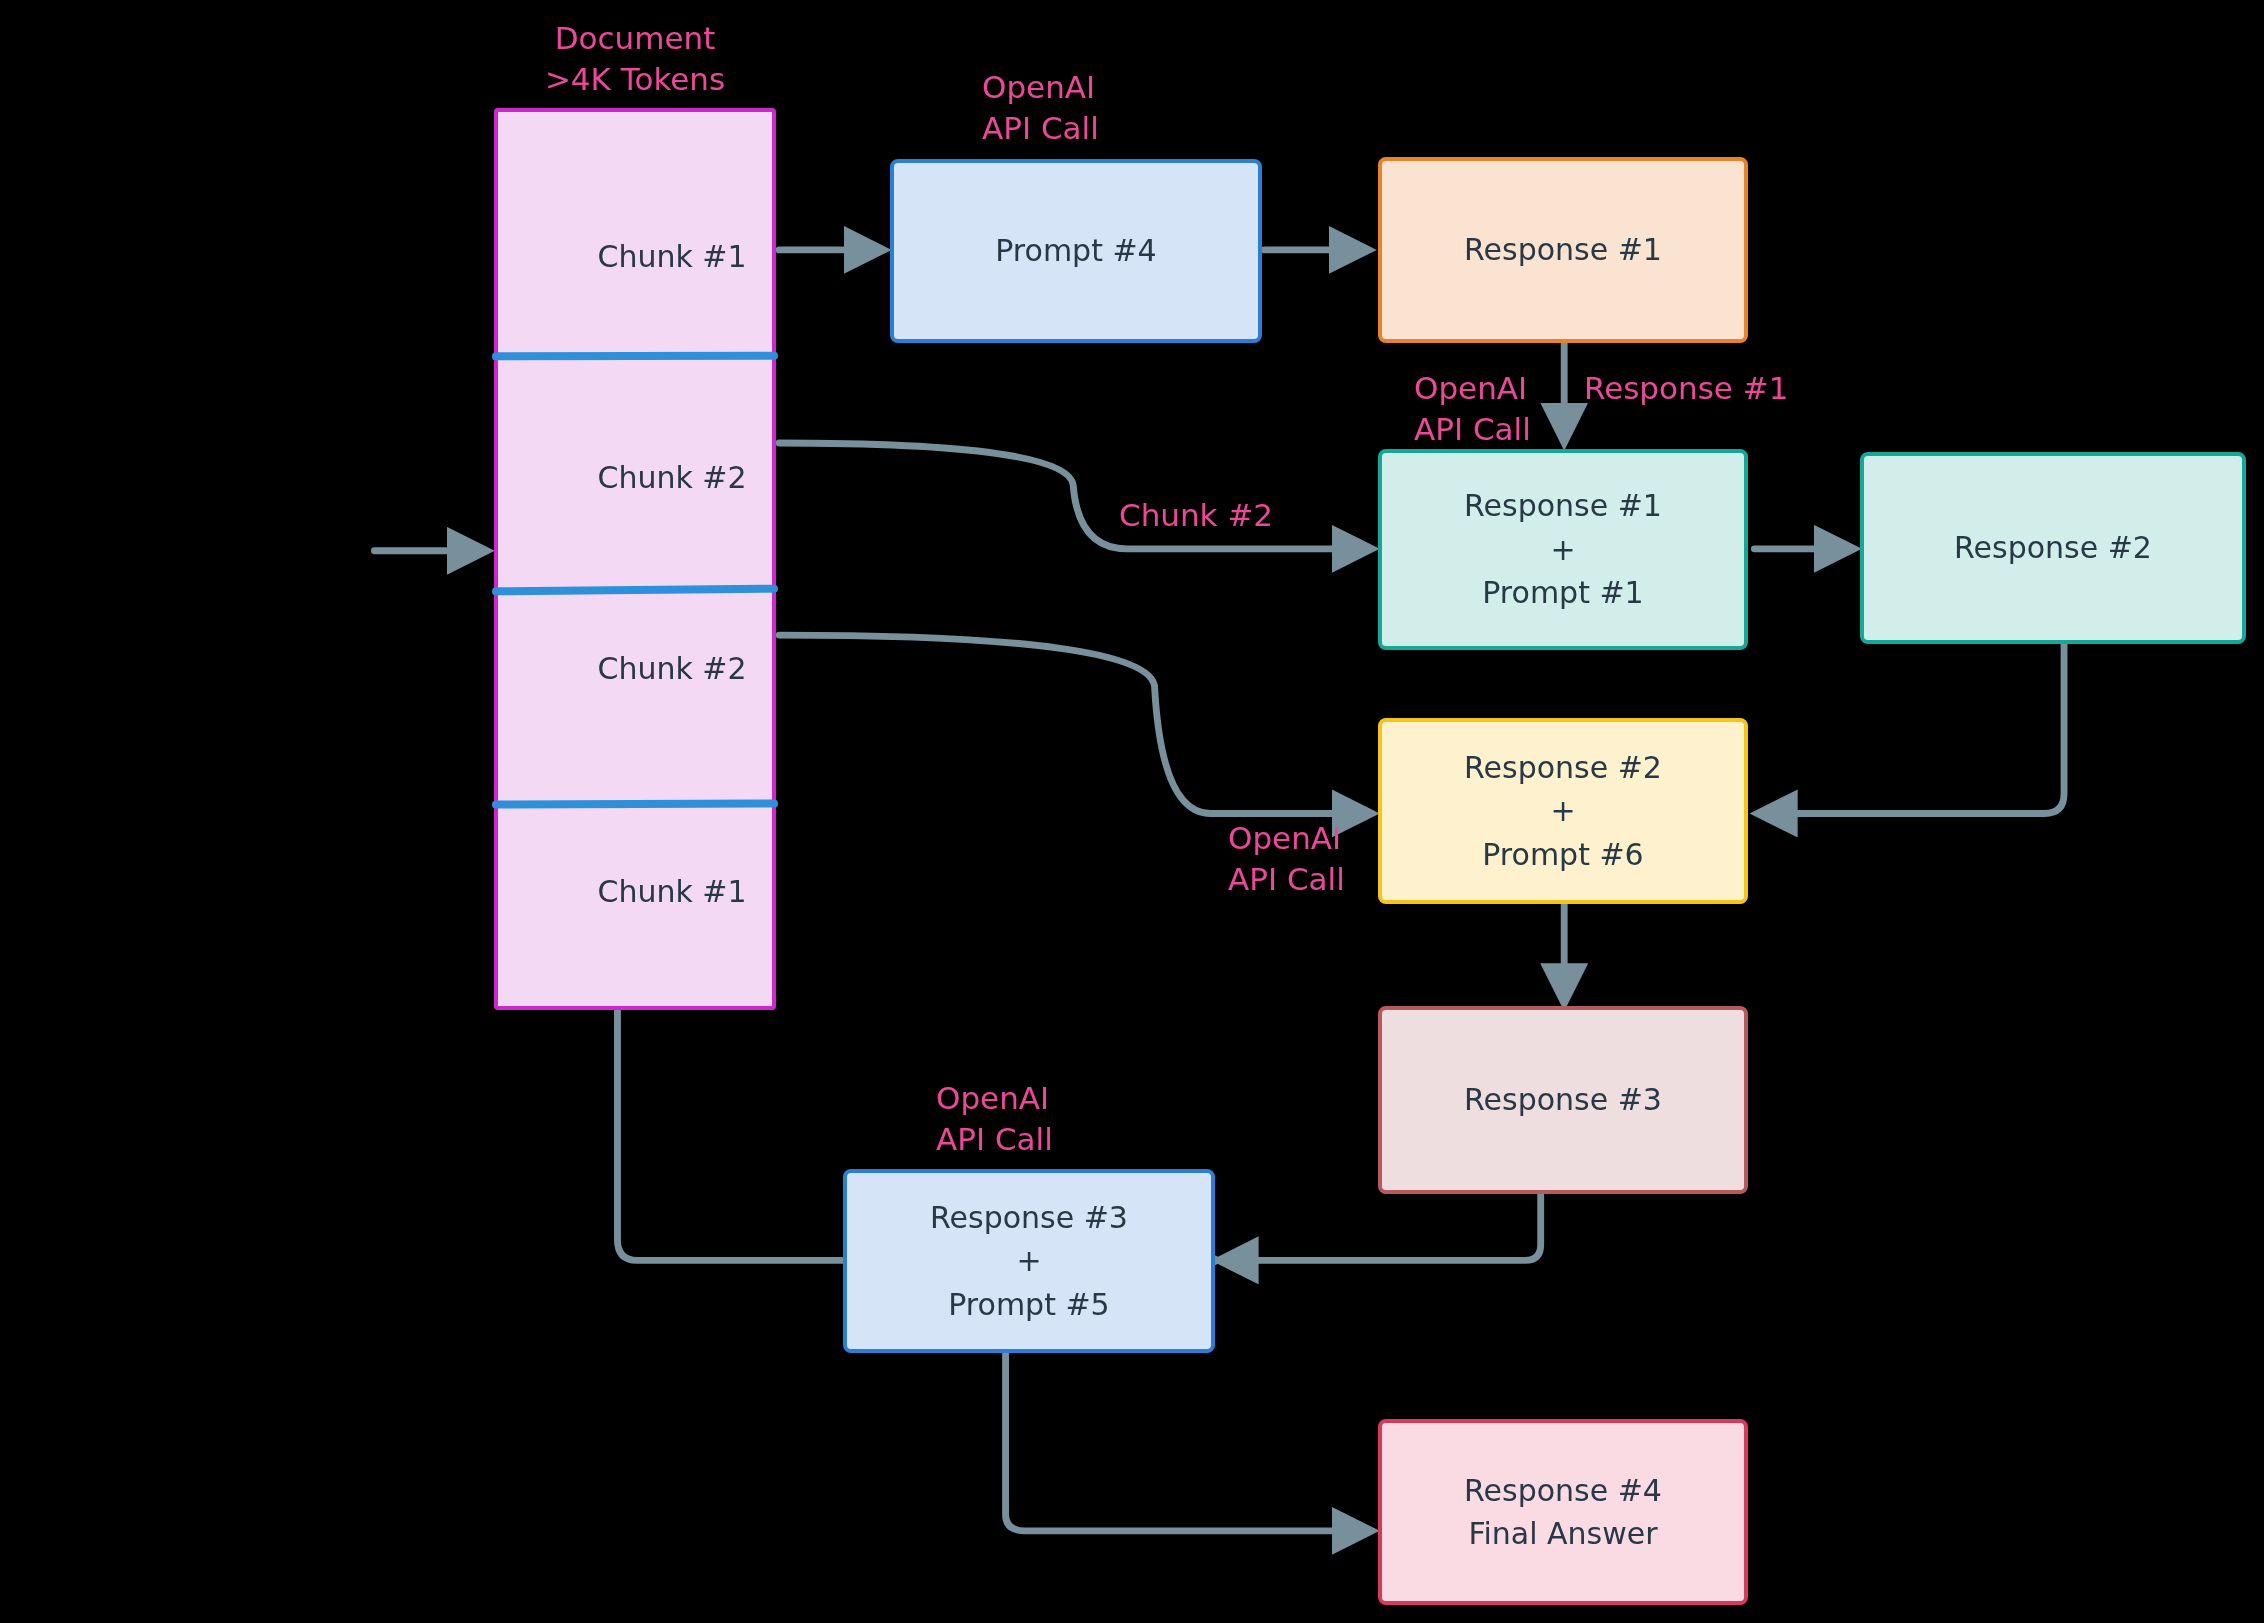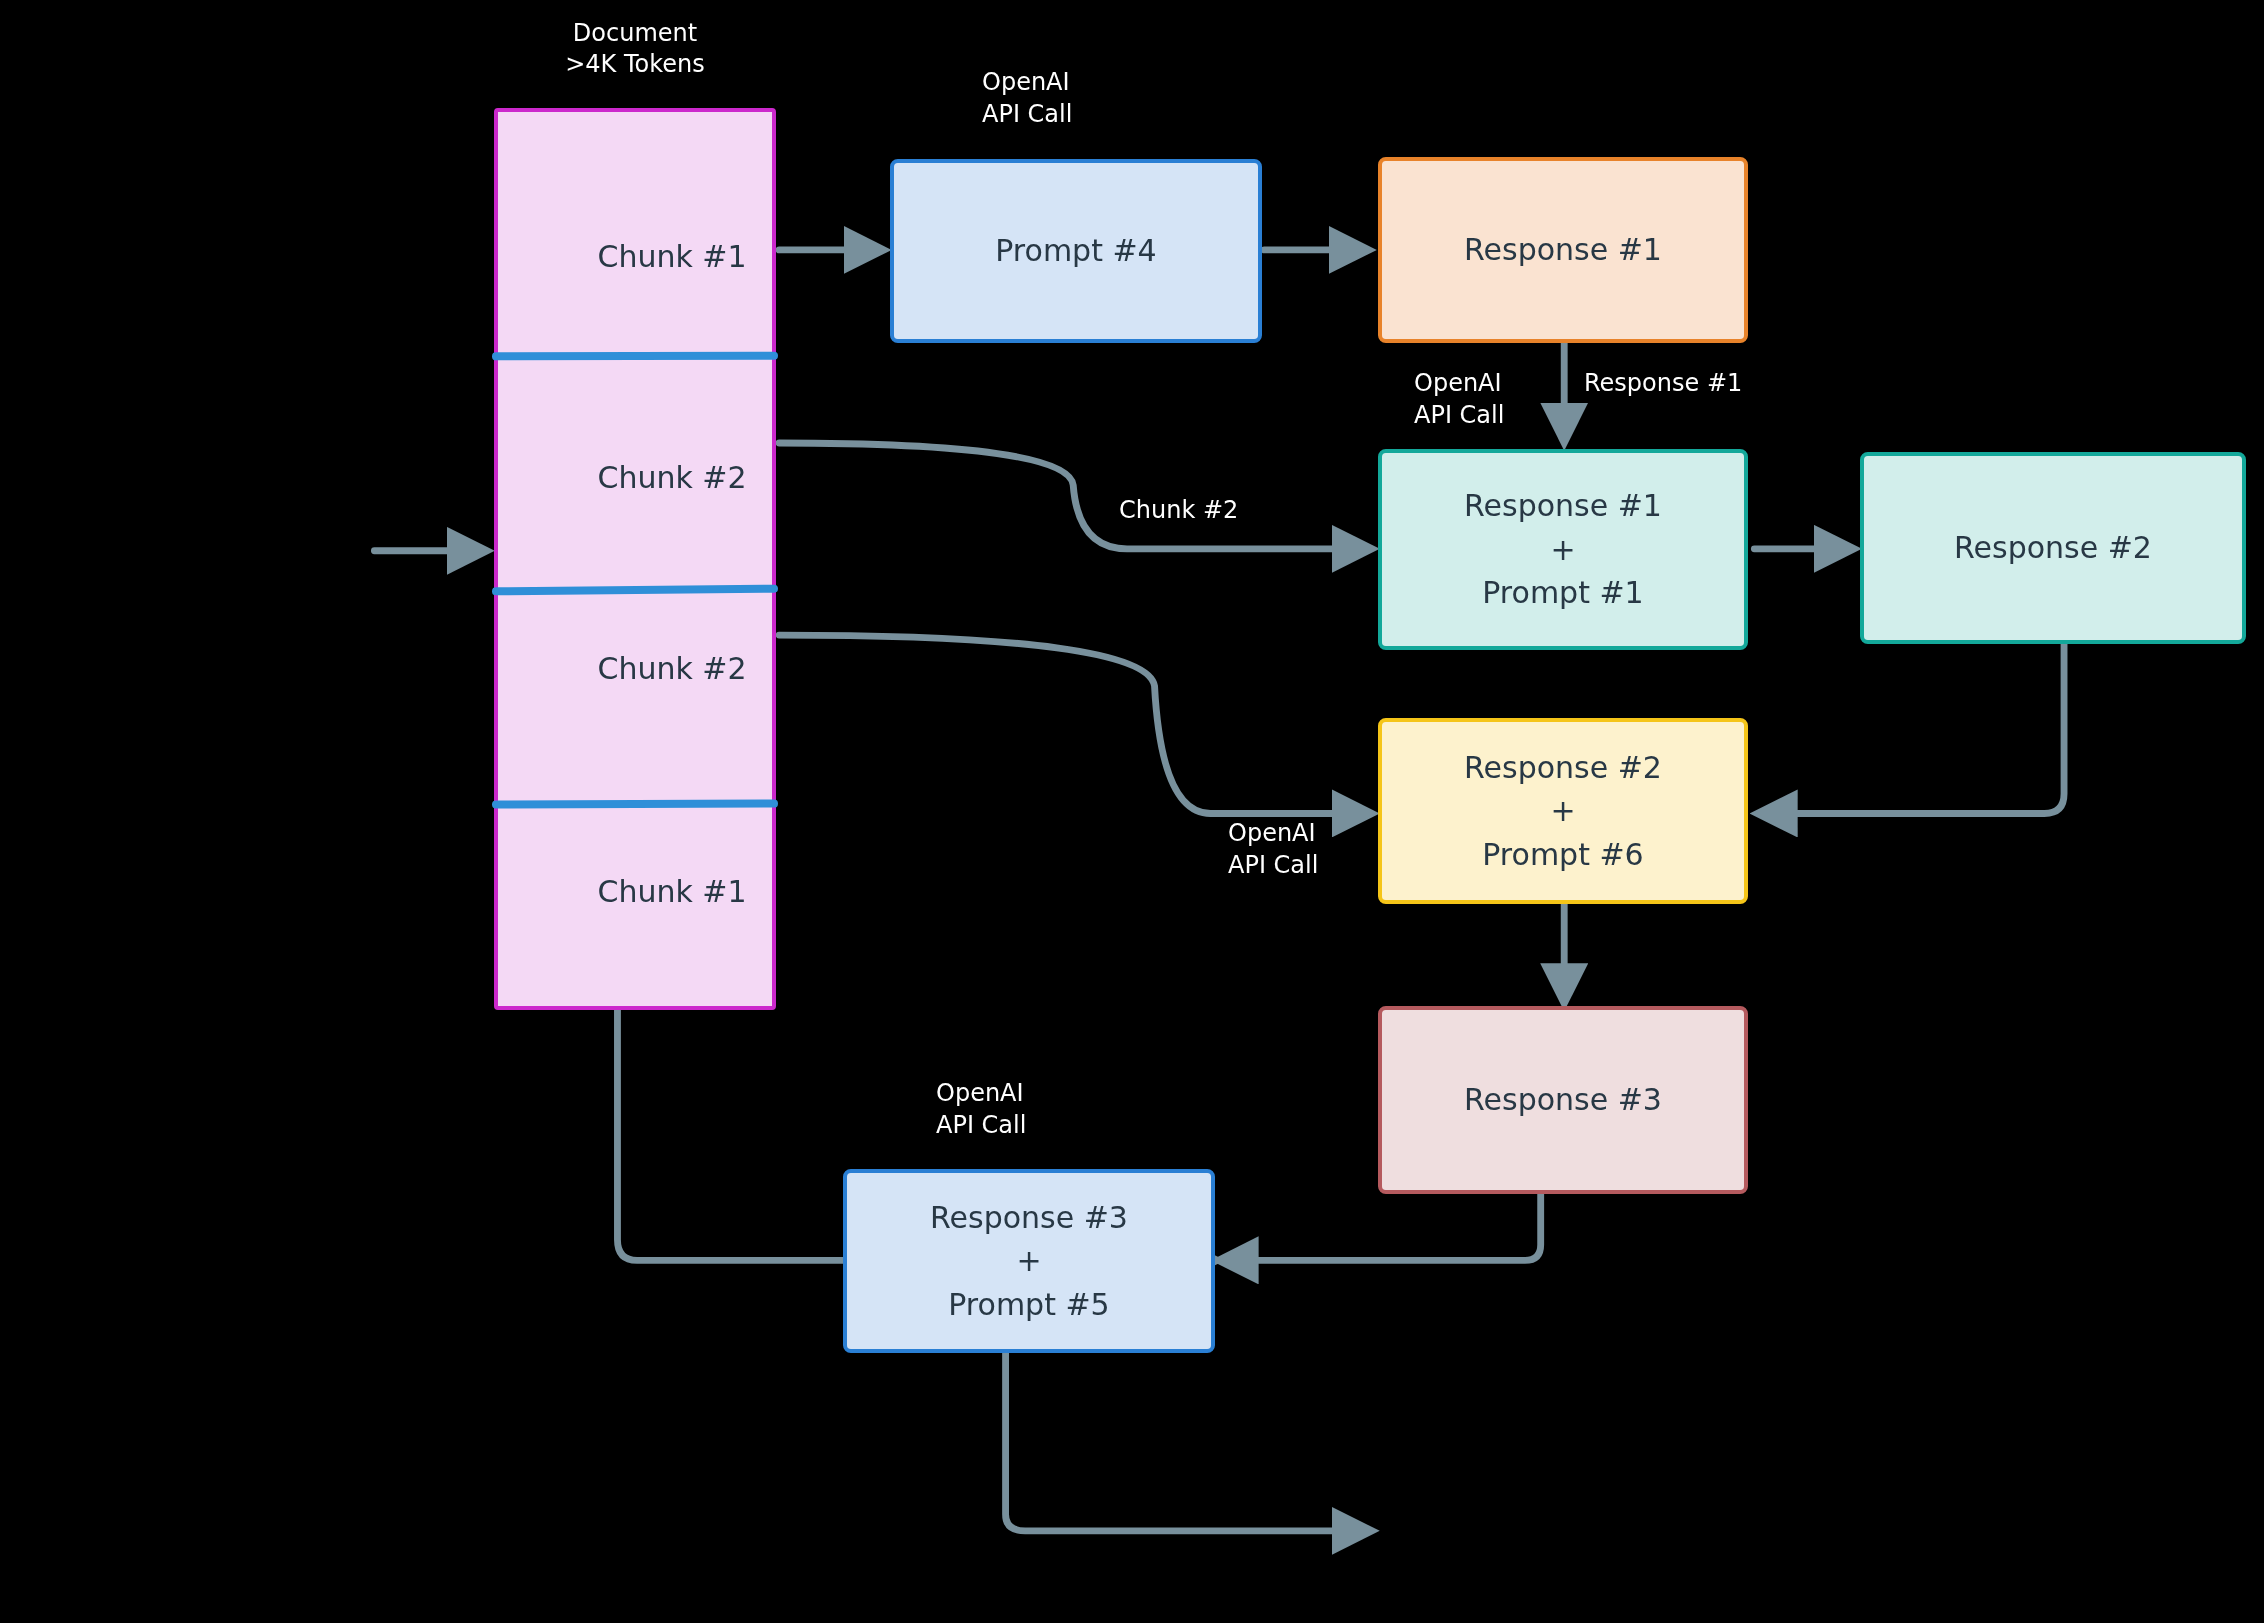--- a/index.html
+++ b/index.html
@@ -3,21 +3,21 @@
 <meta charset="utf-8">
 <style>
   html,body{margin:0;padding:0;background:#000;}
   #stage{position:relative;width:2264px;height:1623px;background:#000;
          font-family:"DejaVu Sans","Liberation Sans",sans-serif;}
   svg.edges{position:absolute;left:0;top:0;width:2264px;height:1623px;overflow:visible;}
   .node{position:absolute;box-sizing:border-box;display:flex;flex-direction:column;
         align-items:center;justify-content:center;border-radius:7.8px;
         color:#283845;font-size:30px;line-height:1.45;text-align:center;}
   .node .ln{display:block;white-space:nowrap;}
-  .cap{position:absolute;color:#ffffff;font-size:24px;line-height:1.32;white-space:nowrap;}
+  .cap{position:absolute;color:#ec4899;font-size:31px;line-height:1.32;white-space:nowrap;}
   .cap.c{text-align:center;transform:translateX(-50%);}
   .doc{position:absolute;box-sizing:border-box;border-radius:3.9px;}
   .chunk{position:absolute;width:100%;text-align:center;color:#283845;font-size:30px;
          white-space:nowrap;transform:translateY(-50%);margin-left:37px;}
   .divider{position:absolute;height:7.8px;border-radius:3.9px;}
 </style>
 </head>
 <body>
 
 <div id="stage">
@@ -111,15 +111,19 @@
     <div>OpenAI</div>
     <div>API Call</div>
   </div>
 
   <div class="node" style="left:843px;top:1169px;width:372px;height:184px;background:#d5e4f6;border:4.9px solid #2a7fd4;">
     <span class="ln">Response #3</span>
     <span class="ln">+</span>
     <span class="ln">Prompt #5</span>
   </div>
 
+  <div class="node" style="left:1378px;top:1419px;width:370px;height:186px;background:#fadbe3;border:4.9px solid #d83a5e;">
+    <span class="ln">Response #4</span>
+    <span class="ln">Final Answer</span>
+  </div>
 
 </div>
 
 
 </body></html>

